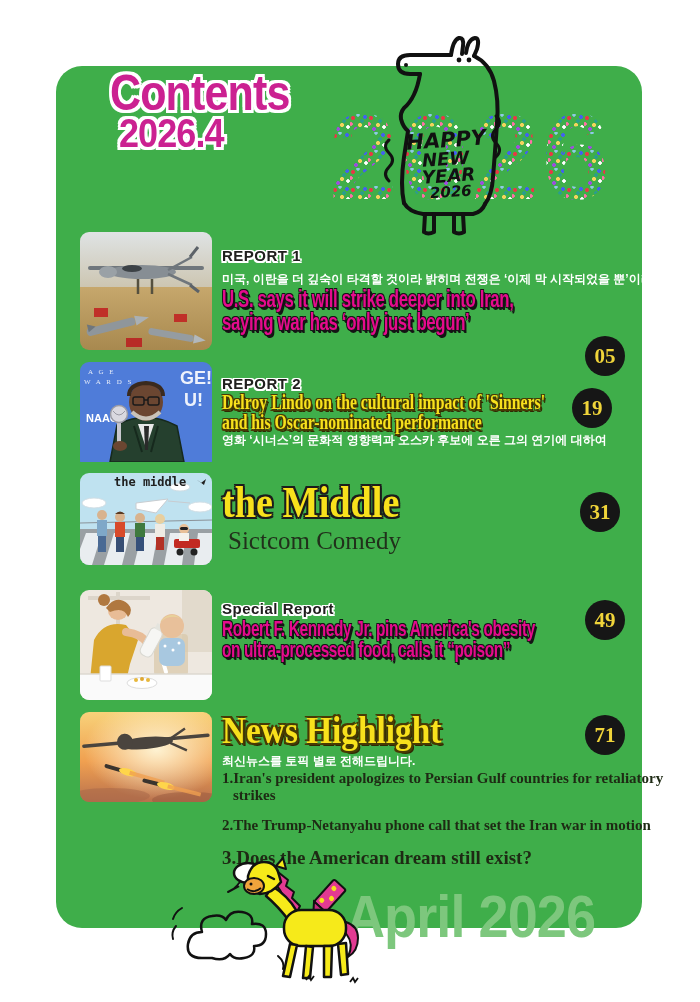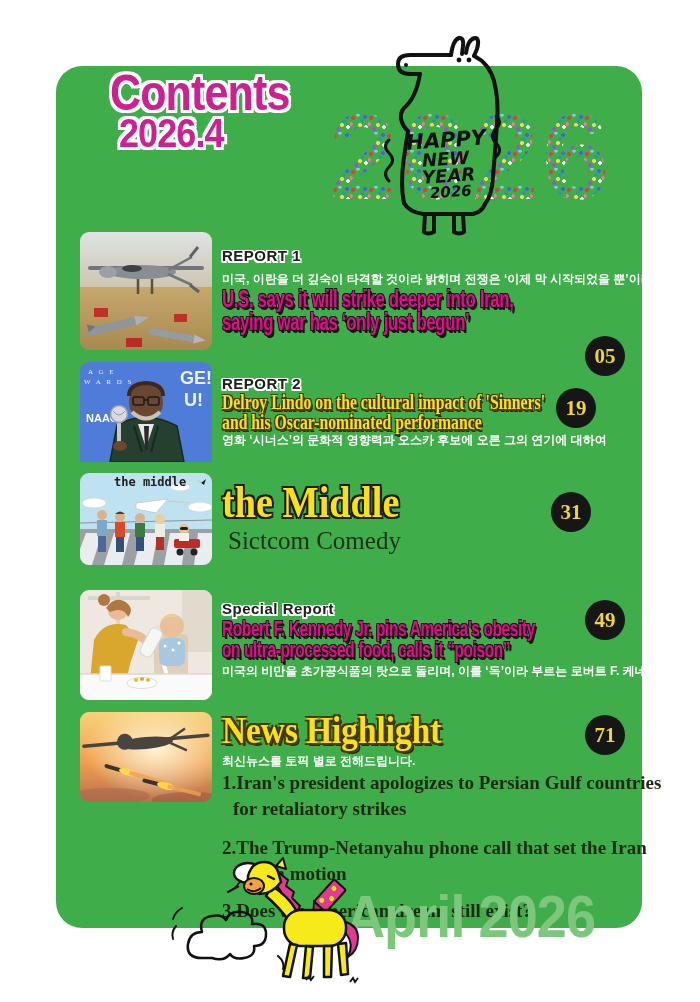--- a/index.html
+++ b/index.html
@@ -52,21 +52,21 @@
   .middle-title { font-family:"Liberation Serif", serif; font-size:45px; font-weight:bold; color:#f8e11c;
     transform:scaleX(0.85); line-height:1;
     text-shadow:-2px -2px 0 #1c1c1c,2px -2px 0 #1c1c1c,-2px 2px 0 #1c1c1c,2px 2px 0 #1c1c1c,-2px 0 0 #1c1c1c,2px 0 0 #1c1c1c,0 -2px 0 #1c1c1c,0 2px 0 #1c1c1c; }
   .middle-sub { font-family:"Liberation Serif", serif; font-size:25px; color:#21301b; }
 
   .news-title { font-family:"Liberation Serif", serif; font-size:37px; font-weight:bold; color:#f8e11c;
     transform:scaleX(0.9); line-height:1;
     text-shadow:-2px -2px 0 #473a05,2px -2px 0 #473a05,-2px 2px 0 #473a05,2px 2px 0 #473a05,3px 3px 0 #2f2703; }
   .news-list { position:absolute; left:222px; top:770px; width:450px;
     font-family:"Liberation Serif", serif; font-weight:bold; color:#1e2a14; }
-  .news-item { font-size:19px; line-height:26px; padding-left:11px; text-indent:-11px; margin-bottom:13px; }
+  .news-item { font-size:15px; line-height:17px; padding-left:11px; text-indent:-11px; margin-bottom:13px; }
   .news-item:nth-child(3) { font-size:19px; line-height:21px; margin-bottom:0; }
 
   .footer-text { left:346px; top:882px; font-size:60px; font-weight:bold; letter-spacing:-1px;
     color:#7dc77d; transform:scaleX(0.9); z-index:4; }
 
   .z2 { z-index:2; } .z3 { z-index:3; }
 </style>
 </head>
 <body>
 
@@ -177,21 +177,21 @@
         <circle cx="39" cy="52" r="8.5" fill="#d9d9e0" stroke="#9a9aa4" stroke-width="1.5"></circle>
         <path d="M33 49 Q39 57 45 49" stroke="#9a9aa4" stroke-width="1" fill="none"></path>
         <ellipse cx="40" cy="84" rx="7" ry="5" fill="#6b4631"></ellipse>
       </g>
     </svg>
   </div>
   <div class="abs sec-label z3" style="left:222px; top:375px;">REPORT 2</div>
   <div class="abs headline-y z3" style="left:222px; top:392px;">Delroy Lindo on the cultural impact of 'Sinners'</div>
   <div class="abs headline-y z3" style="left:222px; top:412px;">and his Oscar-nominated performance</div>
   <div class="abs kr z3" style="left:222px; top:432px;">영화 ‘시너스’의 문화적 영향력과 오스카 후보에 오른 그의 연기에 대하여</div>
-  <div class="page-circle z3" style="left:556px; top:388px;">
+  <div class="page-circle z3" style="left:572px; top:388px;">
     <span>19</span>
   </div>
 
   <div class="thumb z3" style="left:80px; top:473px; width:132px; height:92px;">
     <svg width="132" height="92" viewBox="0 0 132 92">
       <rect width="132" height="92" fill="#bfe2f0"></rect>
       <line x1="0" y1="50" x2="132" y2="47" stroke="#8a9298" stroke-width="1"></line>
       <g fill="#ffffff" stroke="#d0dde4" stroke-width="1">
         <ellipse cx="14" cy="30" rx="12" ry="5"></ellipse>
         <ellipse cx="120" cy="34" rx="12" ry="5"></ellipse>
@@ -227,21 +227,21 @@
         <circle cx="100" cy="79" r="3.5" fill="#222"></circle>
           <circle cx="114" cy="79" r="3.5" fill="#222"></circle>
         <circle cx="104" cy="56" r="5" fill="#e8c098"></circle>
           <rect x="99" y="60" width="10" height="8" fill="#f4f2ec"></rect>
         <rect x="100" y="54" width="8" height="3" rx="1.5" fill="#222"></rect>
       </g>
     </svg>
   </div>
   <div class="abs middle-title z3" style="left:222px; top:480px;">the Middle</div>
   <div class="abs middle-sub z3" style="left:228px; top:527px;">Sictcom Comedy</div>
-  <div class="page-circle z3" style="left:551px; top:492px;align-items:center;">
+  <div class="page-circle z3" style="left:580px; top:492px;align-items:center;">
     <span>31</span>
   </div>
 
   <div class="thumb z3" style="left:80px; top:590px; width:132px; height:110px;">
     <svg width="132" height="110" viewBox="0 0 132 110">
       <rect width="132" height="110" fill="#eee8e0"></rect>
       <path d="M8 8 H70 M38 2 V42" stroke="#dcd5ca" stroke-width="4" fill="none"></path>
       <rect x="102" y="0" width="30" height="62" fill="#e2dacc"></rect>
       <rect x="74" y="44" width="34" height="42" rx="4" fill="#d8c8a8" opacity="0.7"></rect>
       <g>
@@ -273,21 +273,20 @@
           <circle cx="68" cy="90" r="2" fill="#e8b83c"></circle>
       </g>
       <g>
         <rect x="20" y="76" width="11" height="15" rx="1" fill="#ffffff" stroke="#ddd" stroke-width="1"></rect>
       </g>
     </svg>
   </div>
   <div class="abs sec-label z3" style="left:222px; top:600px;">Special Report</div>
   <div class="abs headline-m z3" style="left:222px; top:618px; font-size:22px;">Robert F. Kennedy Jr. pins America's obesity</div>
   <div class="abs headline-m z3" style="left:222px; top:639px; font-size:22px;">on ultra-processed food, calls it “poison”</div>
-  <div class="abs kr z3" style="left:222px; top:663px;">미국의 비만을 초가공식품의 탓으로 돌리며, 이를 ‘독’이라 부르는 로버트 F. 케네디 주니어</div>
   <div class="page-circle z3" style="left:585px; top:600px;">
     <span>49</span>
   </div>
 
   <div class="thumb z3" style="left:80px; top:712px; width:132px; height:90px;">
     <svg width="132" height="90" viewBox="0 0 132 90">
       <defs>
         <linearGradient id="sun5" x1="0" y1="0" x2="0" y2="1">
           <stop offset="0" stop-color="#f8d27a"></stop>
             <stop offset="0.55" stop-color="#f0a050"></stop>

